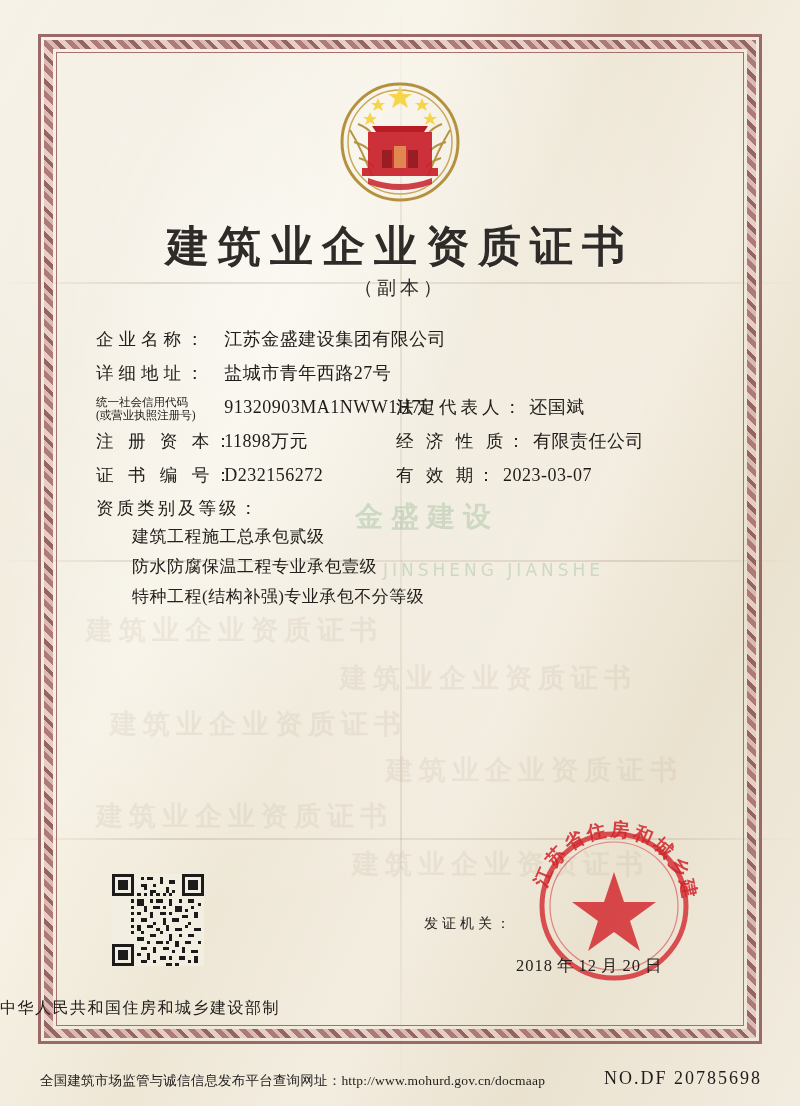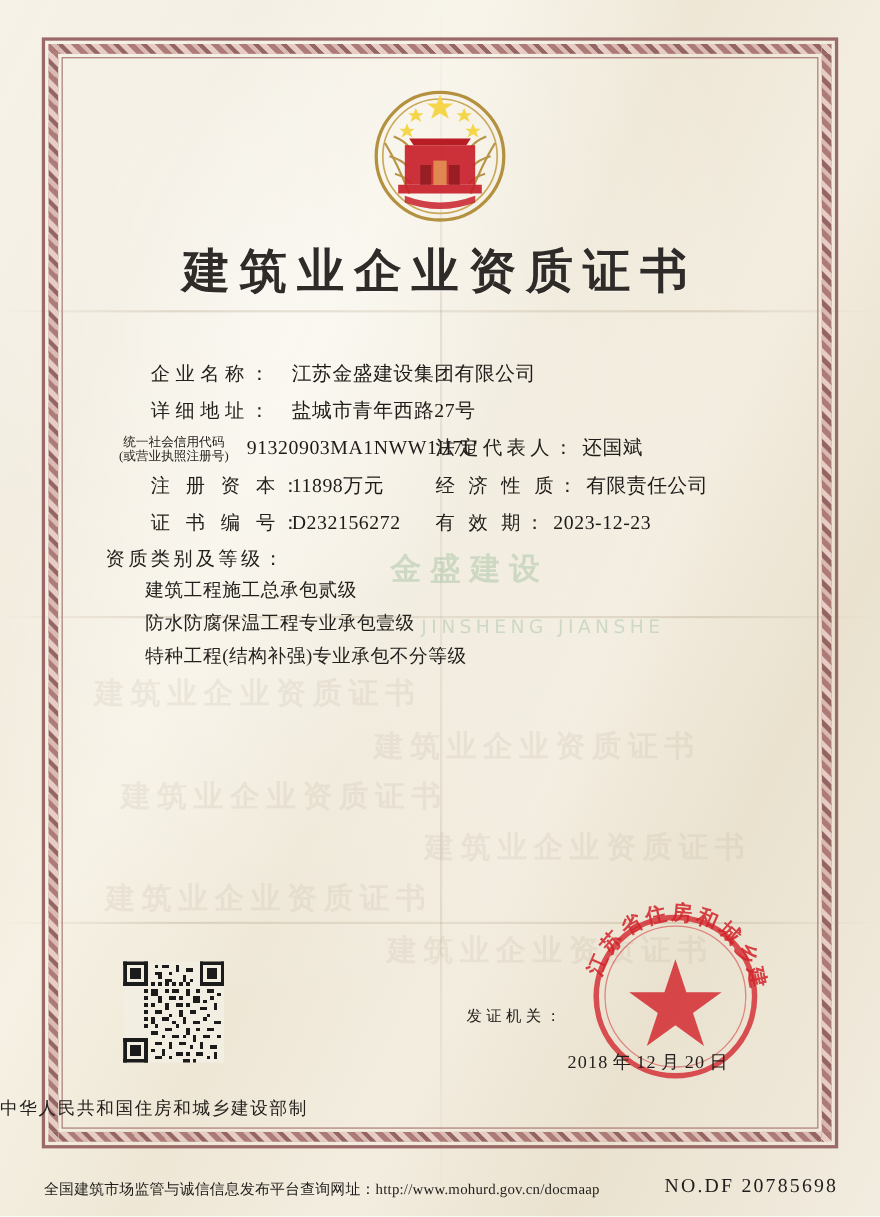--- a/index.html
+++ b/index.html
@@ -158,37 +158,36 @@
     height: 34px;
     line-height: 34px;
     white-space: nowrap;
   }
   .lbl {
     display: inline-block;
     font-size: 17.5px;
     letter-spacing: 5px;
     color: #23201d;
   }
-  .lbl.w155 { width: 124px; margin-left: 41px; }
+  .lbl.w155 { width: 124px; }
   .val {
     font-size: 18px;
     color: #1e1b19;
     letter-spacing: 0.5px;
   }
   .val.mono {
     font-family: "Liberation Serif", "DejaVu Serif", serif;
   }
   .lbl-sm {
     display: inline-block;
     width: 124px;
     font-size: 11.5px;
     line-height: 13px;
     letter-spacing: 0px;
     vertical-align: middle;
-    text-align: center;
     white-space: normal;
     color: #23201d;
   }
   .col2 {
     position: absolute;
     left: 296px;
     top: 0;
     font-family: Liberation Serif, serif;
   }
   .col2 .lbl { letter-spacing: 4px; }
@@ -334,20 +333,21 @@
         <polygon points="38,40 40,45 45,45 41,48 43,53 38,50 33,53 35,48 31,45 36,45"></polygon>
         <polygon points="90,26 92,31 97,31 93,34 95,39 90,36 85,39 87,34 83,31 88,31"></polygon>
         <polygon points="98,40 100,45 105,45 101,48 103,53 98,50 93,53 95,48 91,45 96,45"></polygon>
       </g>
 
       <path d="M36 106 Q68 118 100 106 L100 112 Q68 124 36 112 Z" fill="#c8202a" opacity="0.85"></path>
     </svg>
   </div>
 
   <div class="title">建筑业企业资质证书</div>
+  <div class="subtitle">（副本）</div>
 
   <div class="brand-wm">金盛建设</div>
   <div class="brand-wm-sub">JINSHENG JIANSHE</div>
 
   <div class="fields">
 
     <div class="row">
       <span class="lbl w155">企业名称：</span>
       <span class="val">江苏金盛建设集团有限公司</span>
     </div>
@@ -376,21 +376,21 @@
         <span class="lbl">经 济 性 质：</span>
         <span class="val">有限责任公司</span>
       </span>
     </div>
 
     <div class="row">
       <span class="lbl w155">证 书 编 号：</span>
       <span class="val">D232156272</span>
       <span class="col2" style="left:300px;">
         <span class="lbl">有 效 期：</span>
-        <span class="val">2023-12-23</span>
+        <span class="val">2023-03-07</span>
       </span>
     </div>
 
     <div class="qual-head">资质类别及等级：</div>
     <div class="qual-list">
       <div class="qual-item">建筑工程施工总承包贰级</div>
       <div class="qual-item">防水防腐保温工程专业承包壹级</div>
       <div class="qual-item">特种工程(结构补强)专业承包不分等级</div>
     </div>
   </div>

